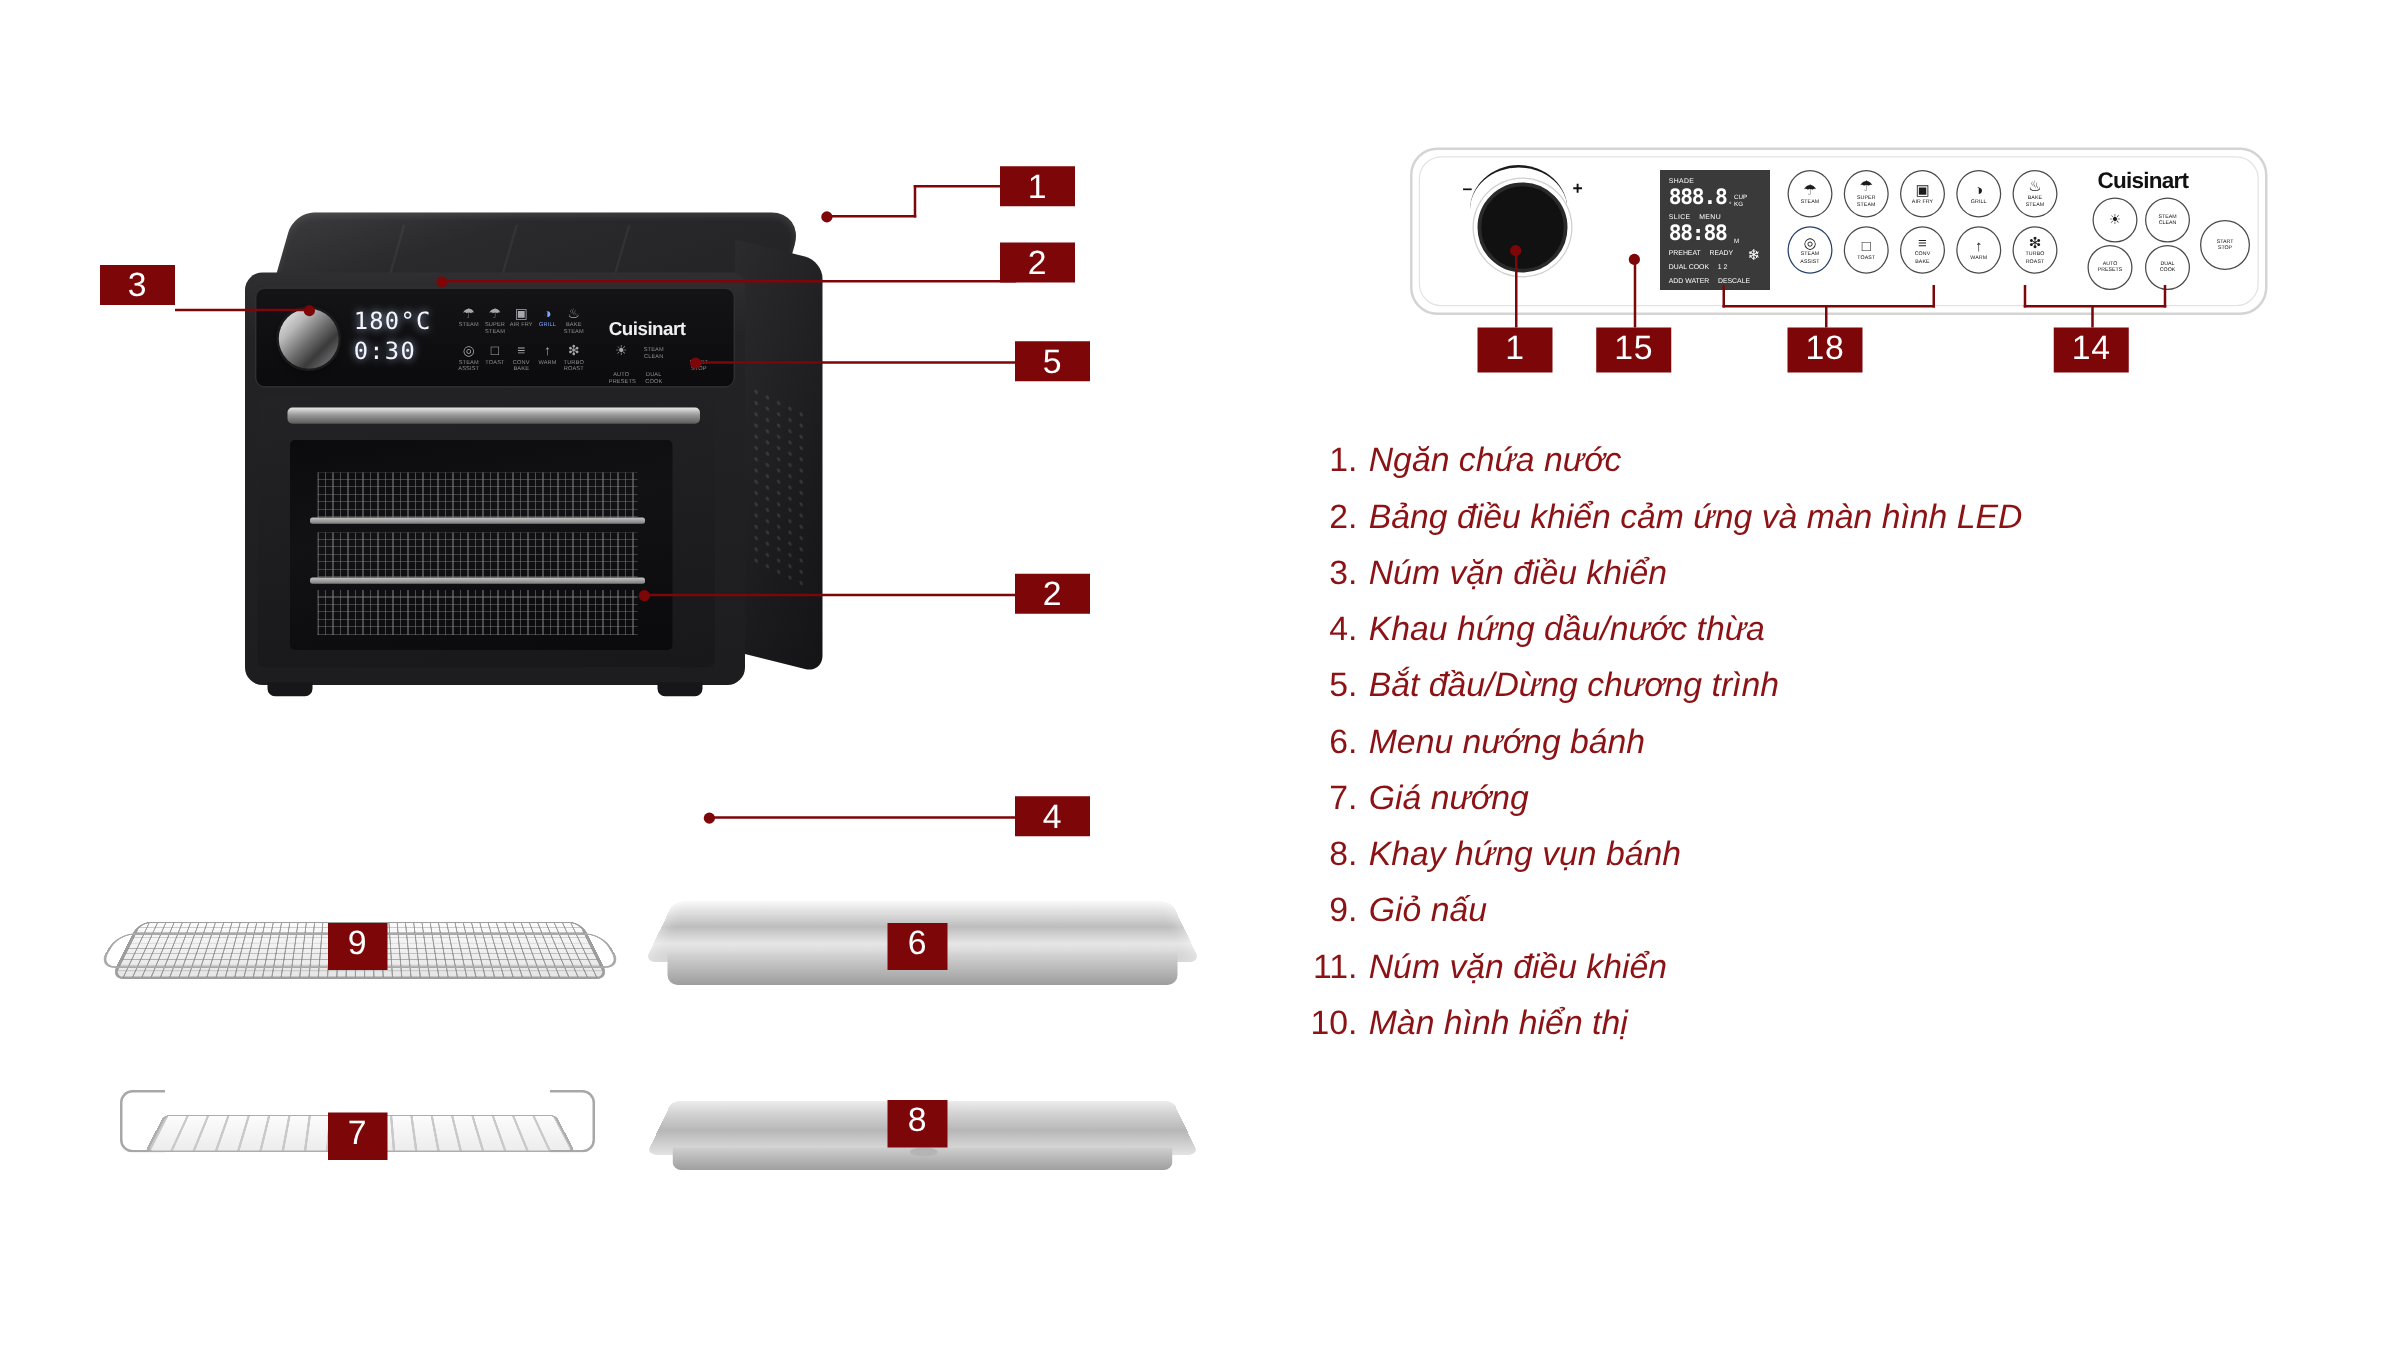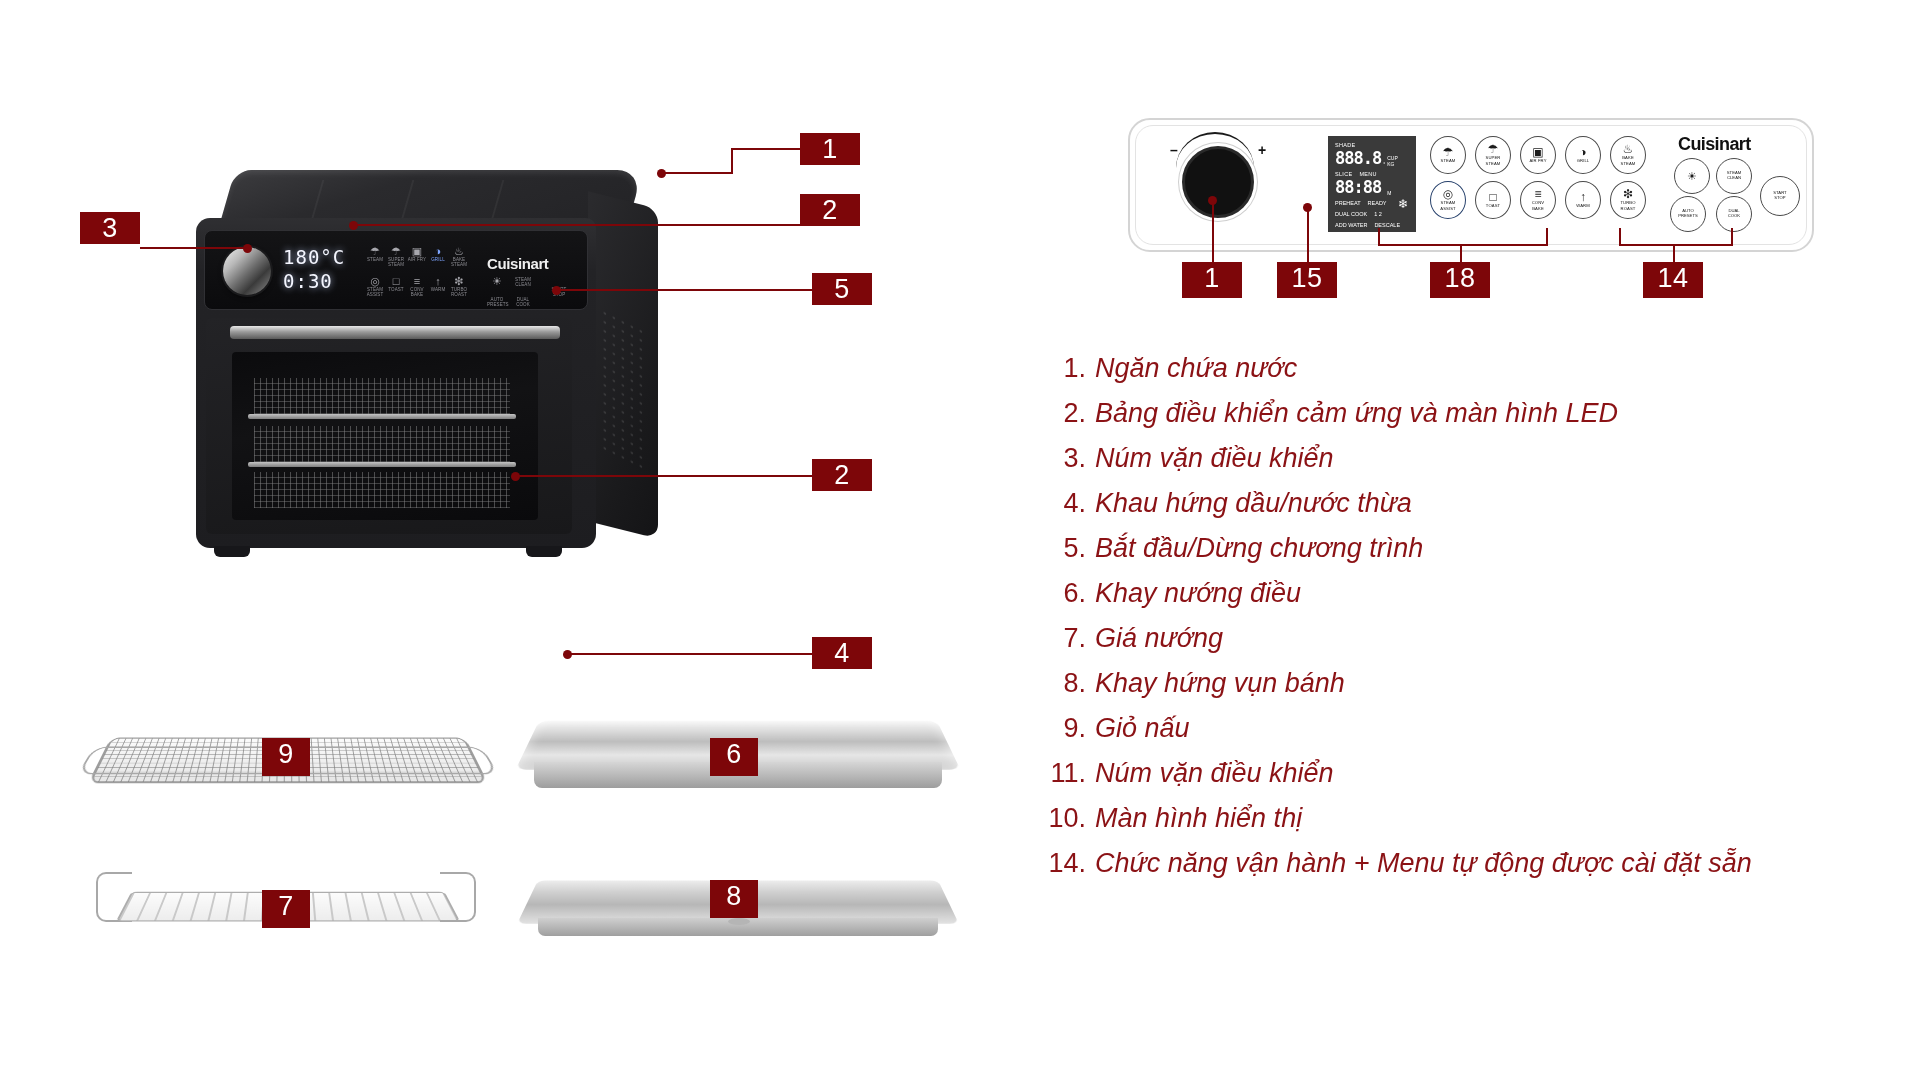--- a/index.html
+++ b/index.html
@@ -559,21 +559,21 @@
     <div class="li">
       <span class="num">4.</span>
       <span class="txt">Khau hứng dầu/nước thừa</span>
     </div>
     <div class="li">
       <span class="num">5.</span>
       <span class="txt">Bắt đầu/Dừng chương trình</span>
     </div>
     <div class="li">
       <span class="num">6.</span>
-      <span class="txt">Khay nướng điều</span>
+      <span class="txt">Menu nướng bánh</span>
     </div>
     <div class="li">
       <span class="num">7.</span>
       <span class="txt">Giá nướng</span>
     </div>
     <div class="li">
       <span class="num">8.</span>
       <span class="txt">Khay hứng vụn bánh</span>
     </div>
     <div class="li">
@@ -581,19 +581,15 @@
       <span class="txt">Giỏ nấu</span>
     </div>
     <div class="li">
       <span class="num">11.</span>
       <span class="txt">Núm vặn điều khiển</span>
     </div>
     <div class="li">
       <span class="num">10.</span>
       <span class="txt">Màn hình hiển thị</span>
     </div>
-    <div class="li">
-      <span class="num">14.</span>
-      <span class="txt">Chức năng vận hành + Menu tự động được cài đặt sẵn</span>
-    </div>
   </div>
 
 </div>
 
 </body></html>

